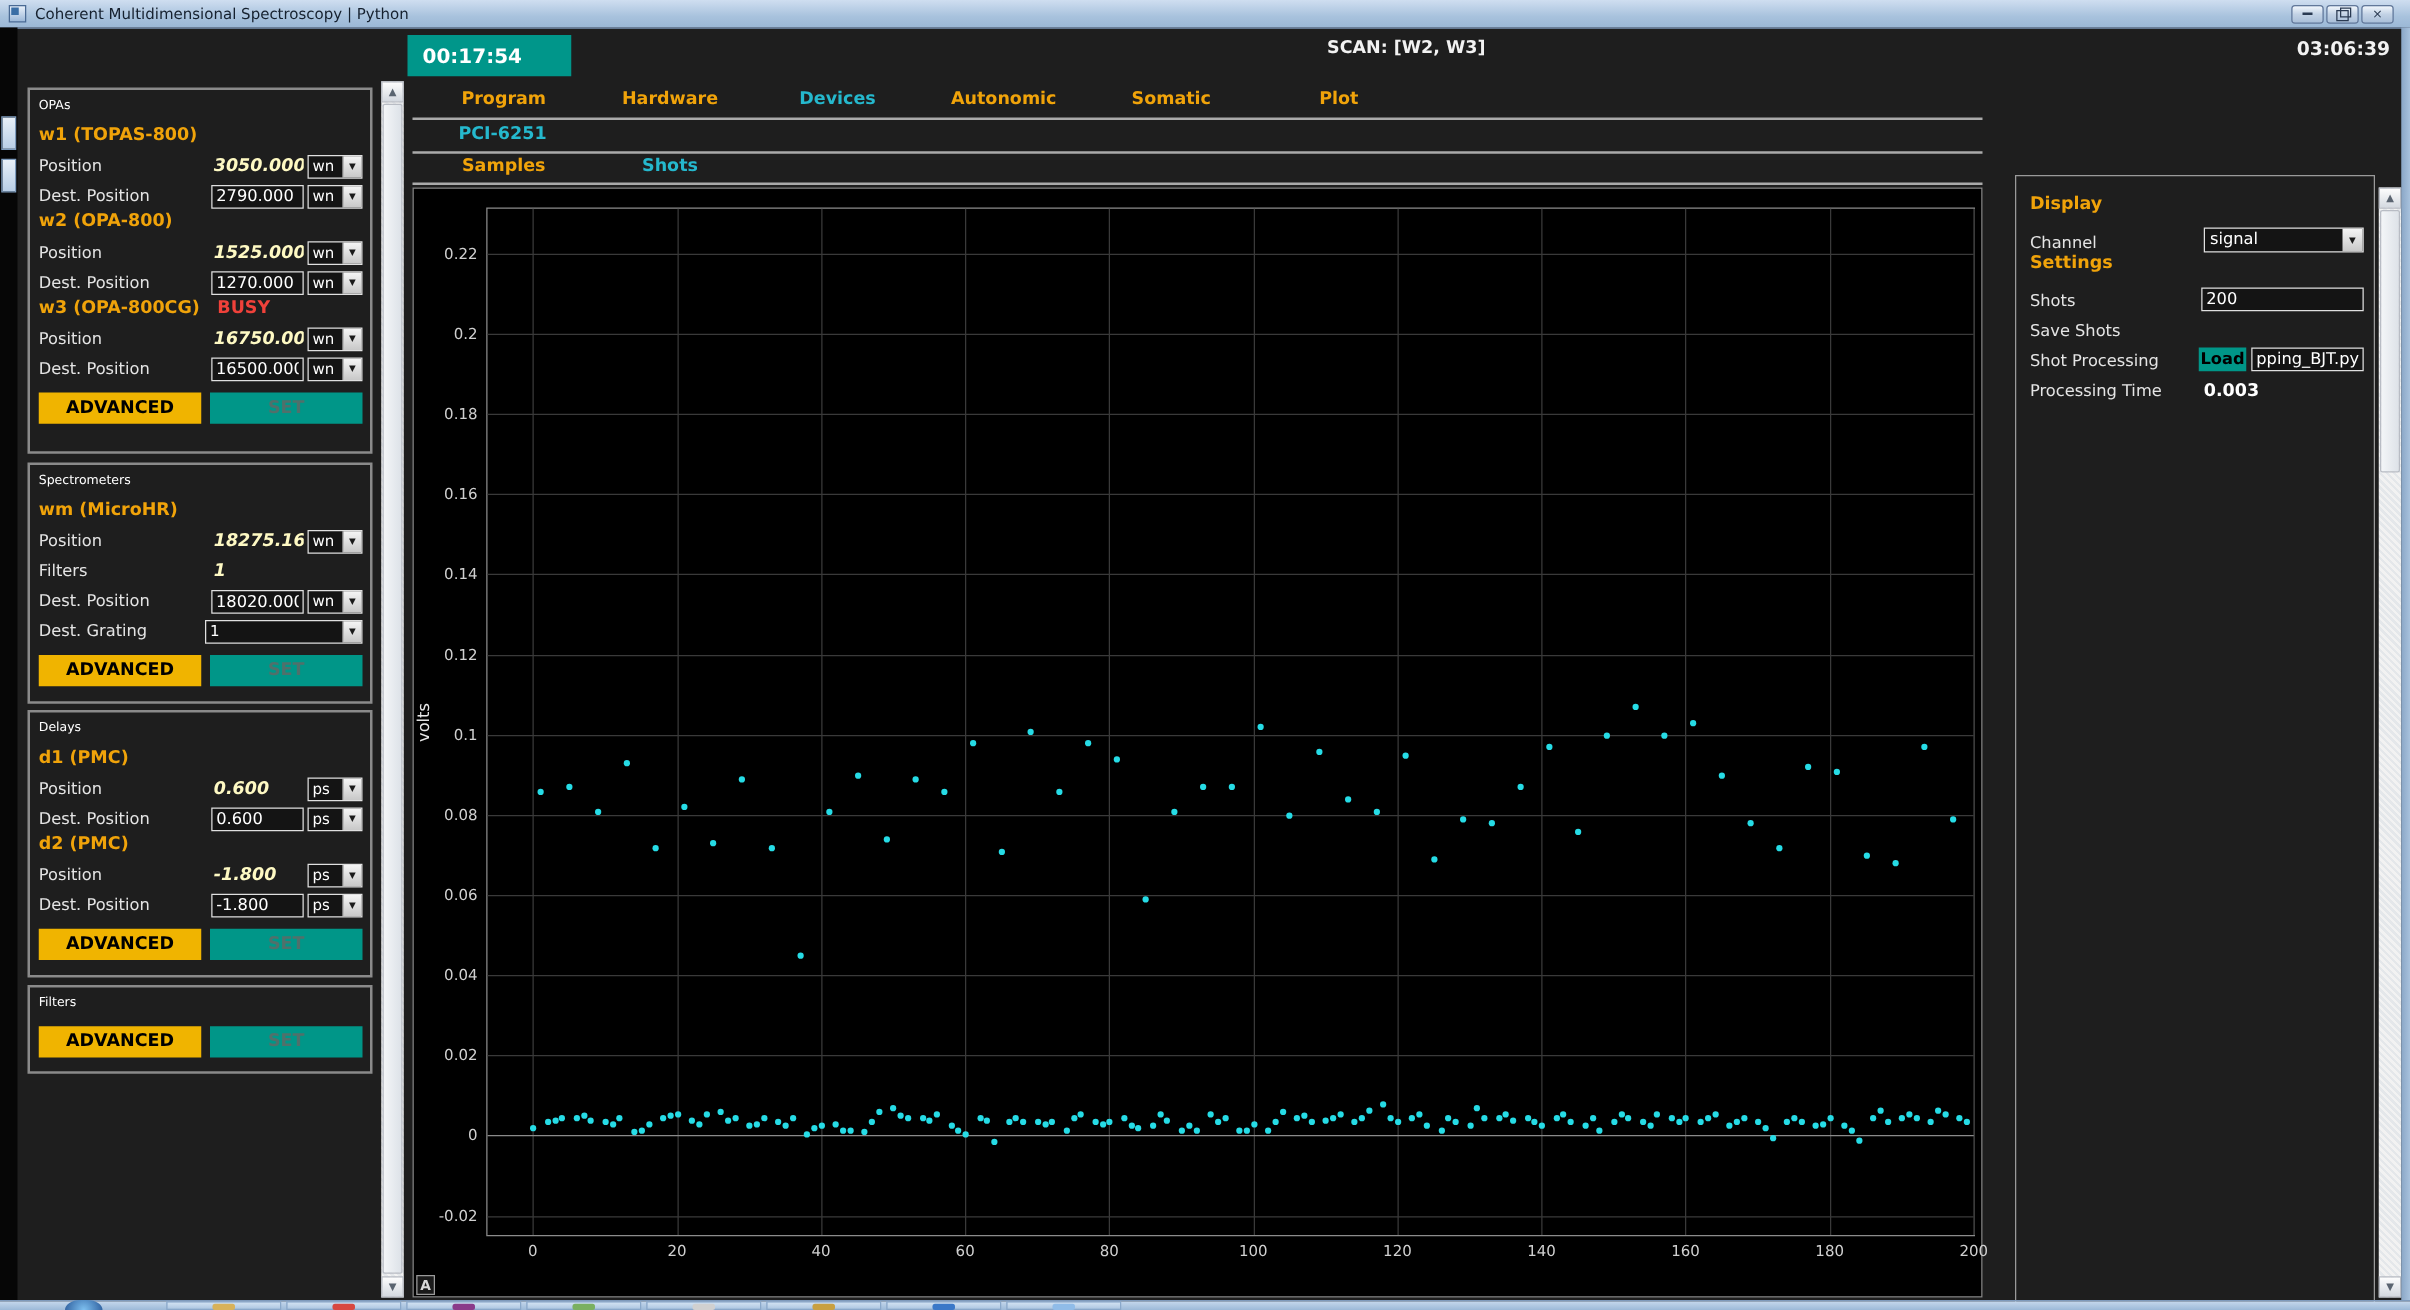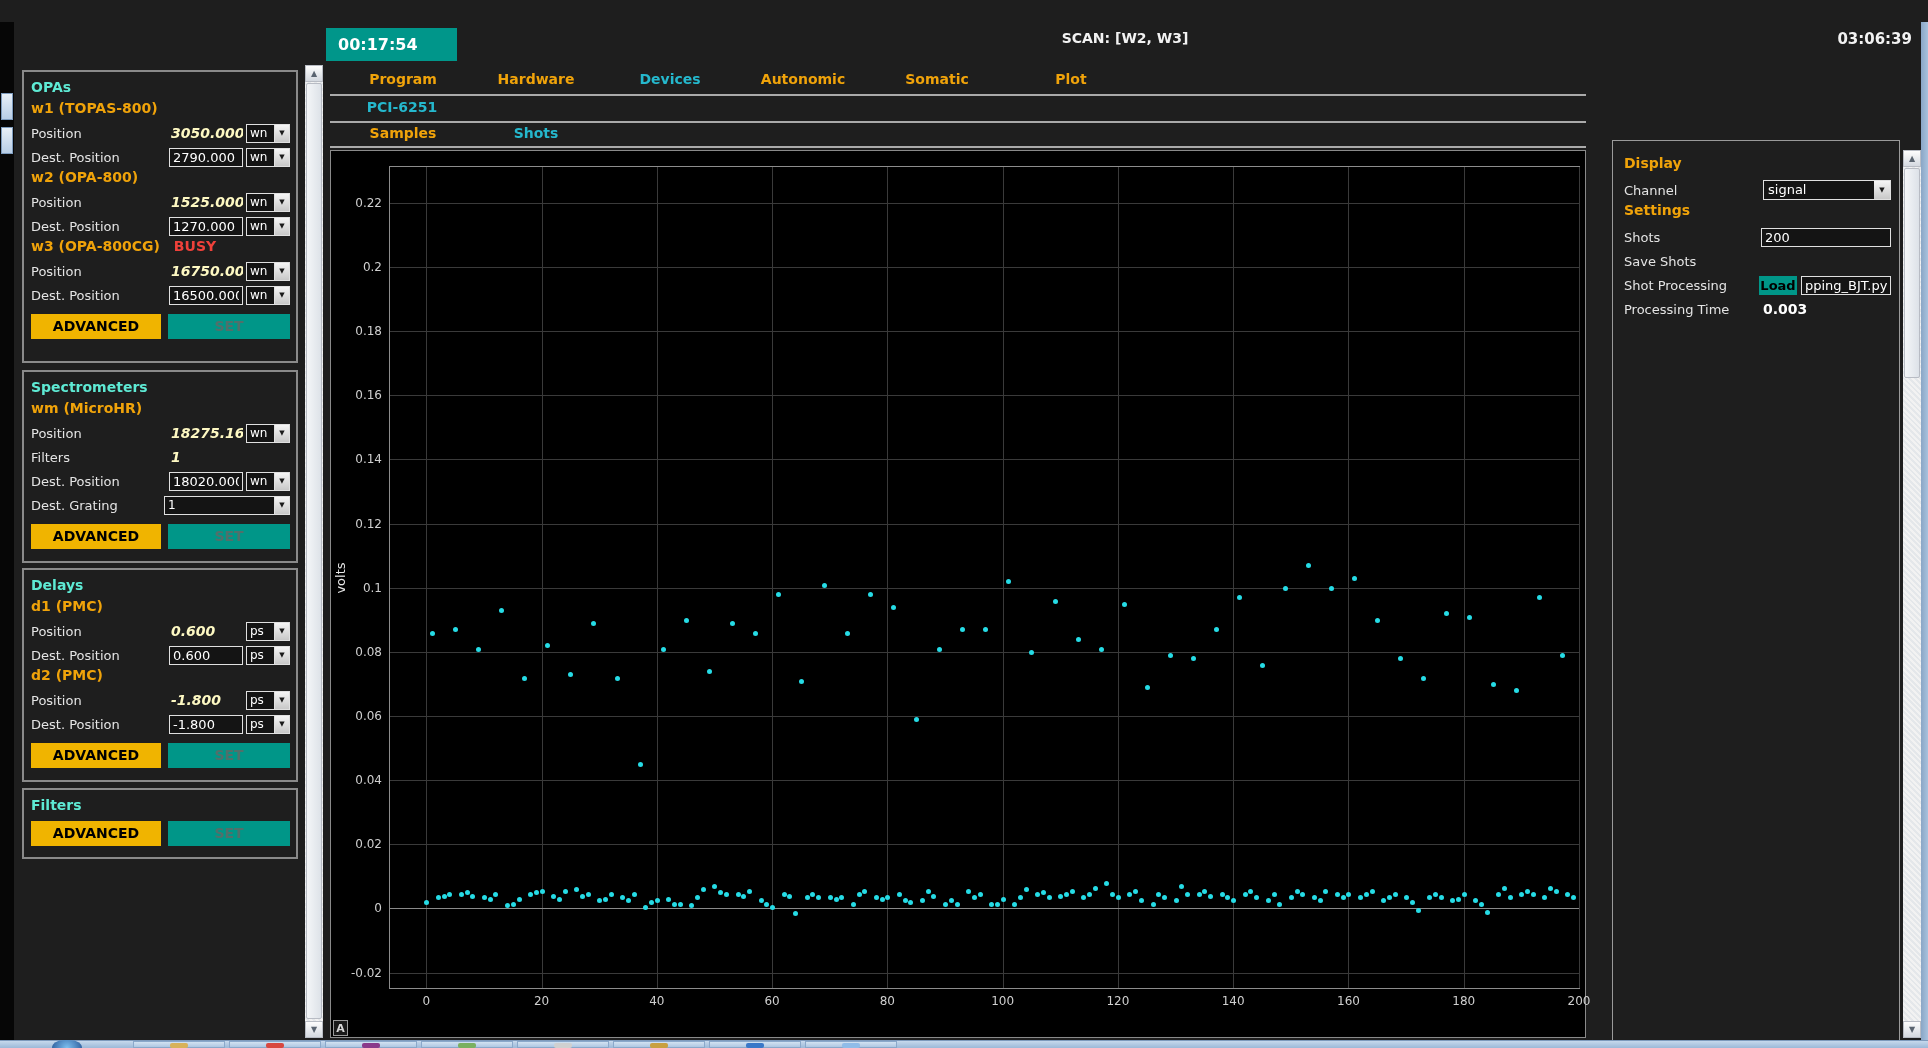--- a/index.html
+++ b/index.html
@@ -26,21 +26,21 @@
   .btn-shutdown{position:absolute;left:17px;top:28px;width:285px;height:33px;background:#f04438;
     color:#8c5b55;font-weight:bold;font-size:15px;text-align:center;line-height:33px;letter-spacing:1px;}
   .timerbox{position:absolute;left:326px;top:28px;width:131px;height:33px;background:#00968a;
     color:#fff;font-weight:bold;font-size:16px;line-height:33px;padding-left:12px;box-sizing:border-box;}
   .scan-label{position:absolute;left:1125px;top:30px;transform:translateX(-50%);color:#f2f2f2;
     font-weight:bold;font-size:14px;}
   .clock{position:absolute;right:16px;top:30px;color:#f2f2f2;font-weight:bold;font-size:15px;}
   
   .panel{position:absolute;left:22px;width:276px;border:2px solid #8a8a8a;background:#1e1e1e;
     box-sizing:border-box;padding:7px 6px 5px 7px;}
-  .sec-title{color:#5eead4;font-weight:bold;font-size:14px;height:21px;}
+  .sec-title{color:#ffffff;font-weight:normal;font-size:10px;height:21px;}
   .motor-name{color:#f0a30a;font-weight:bold;font-size:14px;height:21px;}
   .status{color:#f0413a;font-weight:bold;font-size:14px;margin-left:14px;}
   .frow{display:flex;align-items:center;height:24px;font-size:13px;color:#e4e4e4;}
   .frow .lbl{flex:1;}
   .val{width:72px;font-weight:bold;font-size:14px;color:#fef9c3;overflow:hidden;white-space:nowrap;font-style:italic;}
   .tin{width:66px;height:17px;background:#141414;border:1px solid #e0e0e0;color:#fff;font-size:13px;
     padding:0 3px;font-family:inherit;}
   .combo{display:flex;width:44px;height:19px;border:1px solid #e0e0e0;margin-left:3px;box-sizing:border-box;background:#141414;}
   .combo.wide{width:126px;}
   .combo .cval{flex:1;color:#fff;font-size:12px;line-height:17px;padding-left:3px;overflow:hidden;}
@@ -72,21 +72,21 @@
   .ytick{position:absolute;transform:translateY(-50%);right:calc(100% + 8px);color:#cfcfcf;font-size:12px;white-space:nowrap;}
   .dot{position:absolute;width:5px;height:5px;margin:-2px 0 0 -2px;background:#26dce6;border-radius:50%;}
   .xlab{position:absolute;left:50%;top:calc(100% + 24px);transform:translateX(-50%);color:#e8e8e8;font-size:13px;margin-top:48px;}
   .ylab{position:absolute;left:-50px;top:50%;transform:translate(-50%,-50%) rotate(-90deg);color:#e8e8e8;font-size:13px;}
   .btn-autoscale{position:absolute;left:2px;top:869px;width:15px;height:16px;border:1px solid #9a9a9a;
     color:#d8d8d8;background:#1a1a1a;font-size:11px;font-weight:bold;text-align:center;line-height:15px;box-sizing:border-box;}
   
   .rpanel{position:absolute;left:1612px;top:140px;width:288px;height:1035px;border:1px solid #9a9a9a;
     background:#1e1e1e;box-sizing:border-box;padding:14px 8px 0 11px;}
   .rp-h{color:#f0a30a;font-weight:bold;font-size:14px;height:23px;}
-  .rp-row{display:flex;align-items:center;height:24px;font-size:13px;color:#e4e4e4;}
+  .rp-row{display:flex;align-items:flex-end;height:24px;font-size:13px;color:#e4e4e4;}
   .rp-row .lbl{flex:1;}
   .rp-combo{display:flex;width:128px;height:20px;border:1px solid #e0e0e0;box-sizing:border-box;background:#141414;}
   .rp-combo .cval{flex:1;color:#fff;font-size:13px;line-height:18px;padding-left:4px;}
   .rp-in{width:122px;height:17px;background:#141414;border:1px solid #e0e0e0;color:#fff;font-size:13px;
     padding:0 3px;font-family:inherit;}
   .btn-load{width:38px;height:19px;background:#009688;color:#000;font-weight:bold;font-size:13px;
     text-align:center;line-height:19px;margin-right:4px;}
   .rp-in.short{width:82px;}
   .rp-val{width:128px;font-weight:bold;font-size:14px;color:#fff;}
   
@@ -97,20 +97,27 @@
   .tb-ic{position:absolute;left:50%;top:1px;transform:translateX(-50%);width:18px;height:5px;border-radius:2px;}
   .start-orb{position:absolute;left:52px;top:1040px;width:30px;height:8px;border-radius:15px 15px 0 0/10px 10px 0 0;
     background:radial-gradient(circle at 50% 100%,#7ec0f0,#2a5a9a);}
   .rightedge{position:absolute;left:1921px;top:22px;width:7px;height:1018px;background:linear-gradient(90deg,#8aa6c6,#a8c2dd);}
 </style>
 </head>
 <body>
 
 <div class="screen">
 
+  <div class="titlebar">
+    <span class="tb-icon"></span>
+    <span class="tb-title">Coherent Multidimensional Spectroscopy | Python</span>
+    <span class="winbtn" style="left:1833px;"><span class="glyph-min"></span></span>
+    <span class="winbtn" style="left:1861px;"><span class="glyph-restore"></span></span>
+    <span class="winbtn" style="left:1889px;">×</span>
+  </div>
 
   <div class="leftstrip">
     <span class="dock-icon" style="top:71px;"></span>
     <span class="dock-icon" style="top:105px;"></span>
   </div>
 
   <div class="timerbox">00:17:54</div>
   <div class="scan-label">SCAN: [W2, W3]</div>
   <div class="clock">03:06:39</div>
 

